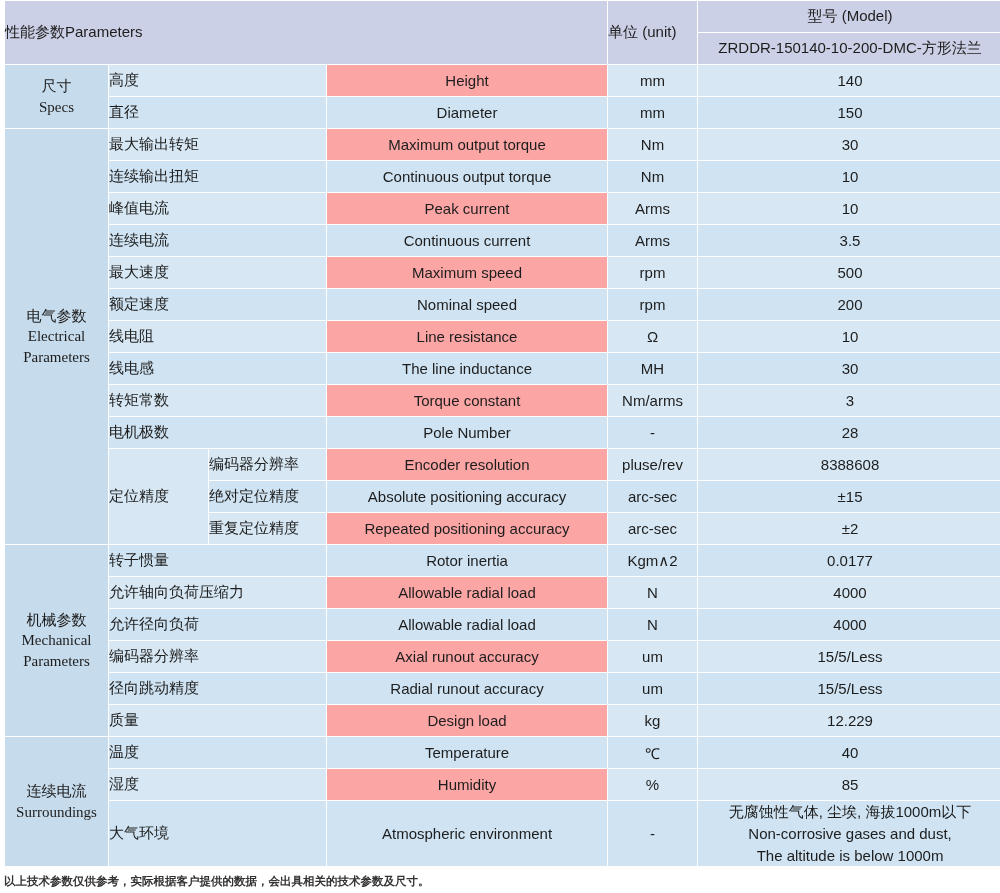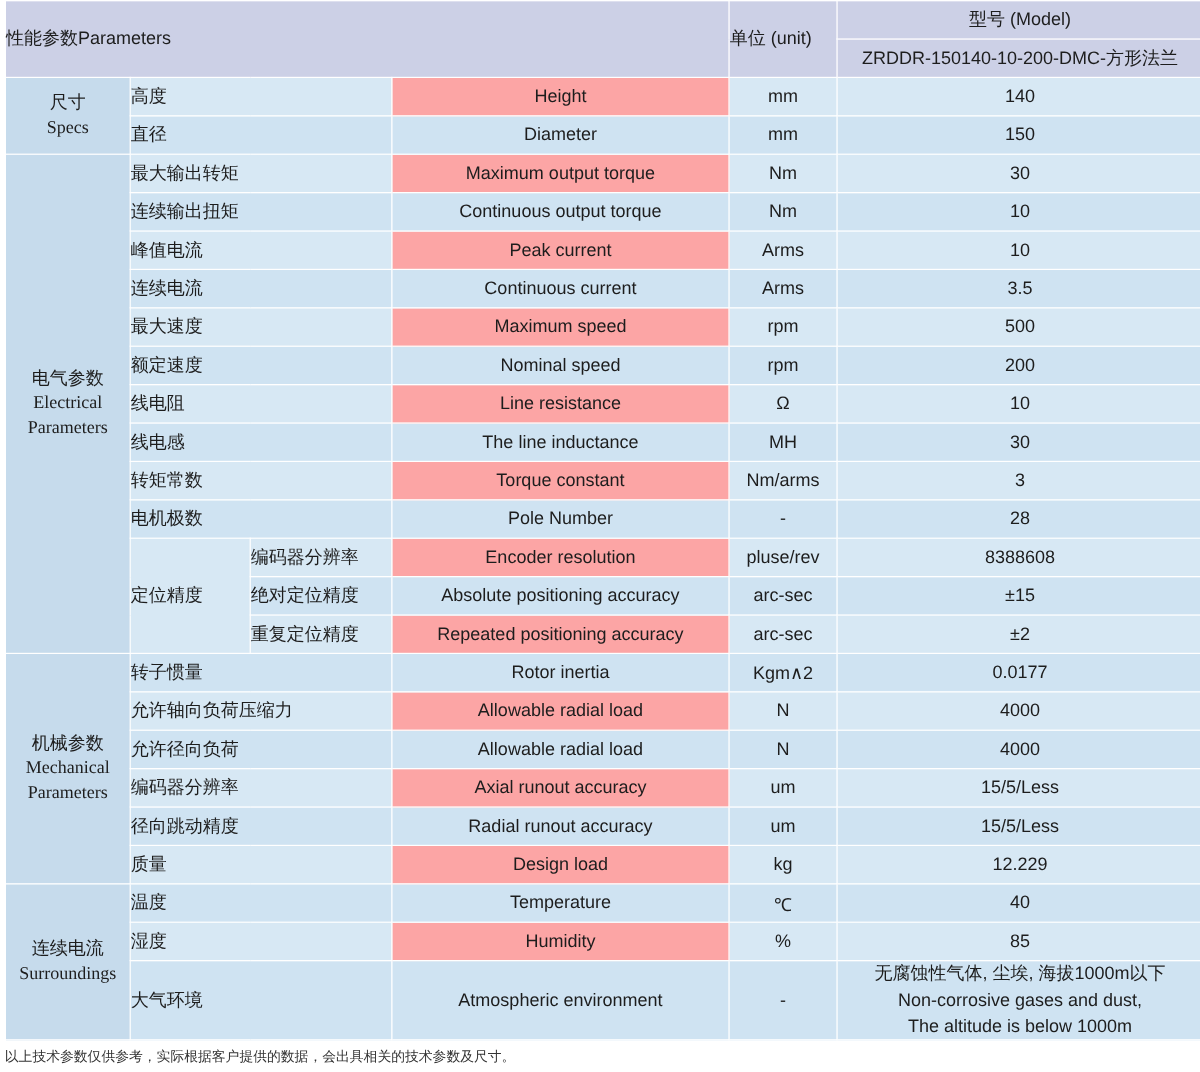--- a/index.html
+++ b/index.html
@@ -123,21 +123,21 @@
     padding: 6px 4px;
   }
   .tall { height: 66px; }
 
   .notes {
     margin: 6px 4px 0 4px;
     font-size: 11.5px;
     color: #333333;
     line-height: 1.55;
   }
-  .notes div { white-space: nowrap; }
+  .notes div { white-space: nowrap; font-weight: bold; }
 </style>
 </head>
 <body>
 
 <div class="sheet">
 
   <table class="spec">
     <colgroup>
       <col class="c-group">
         <col class="c-cn">

